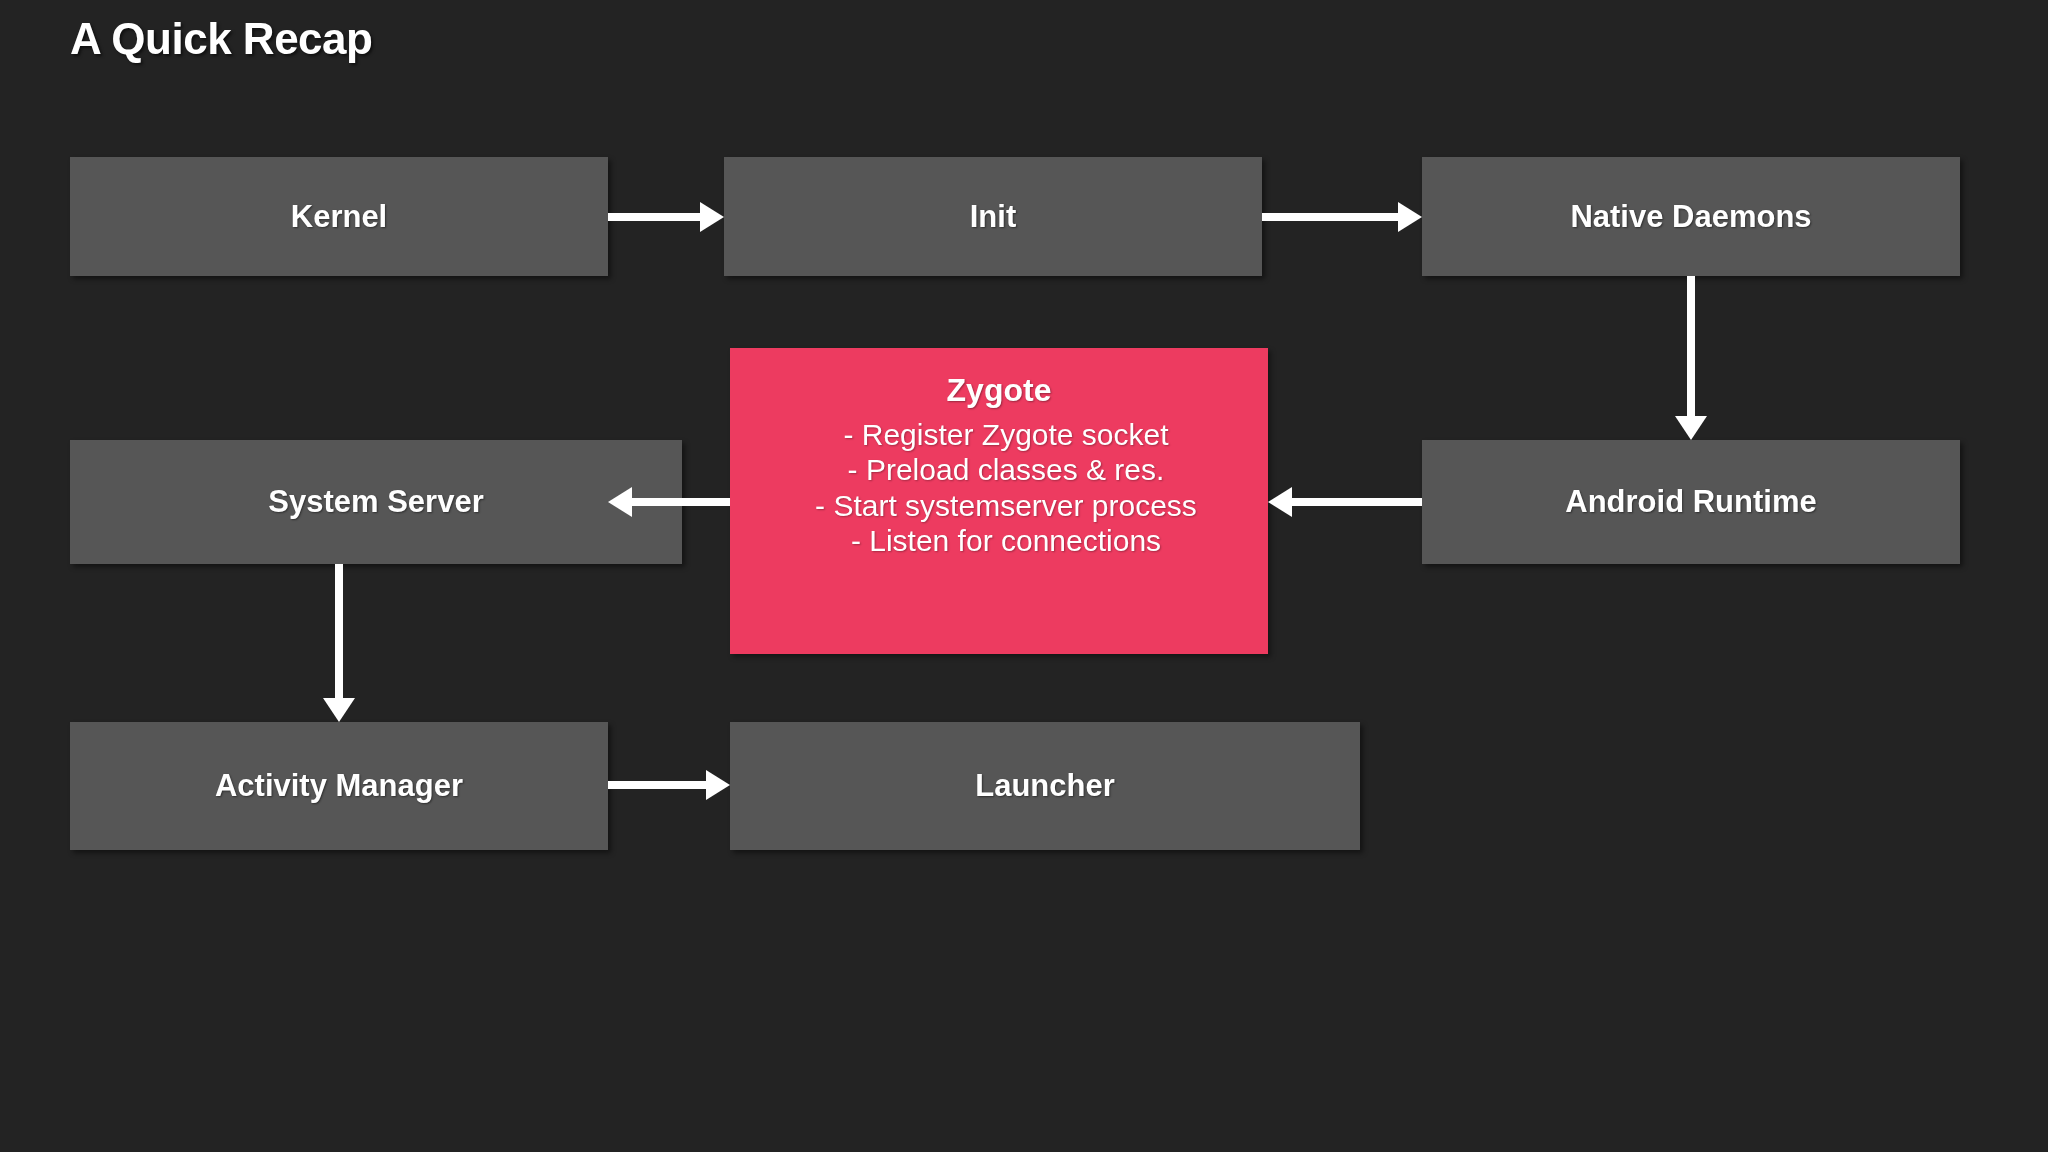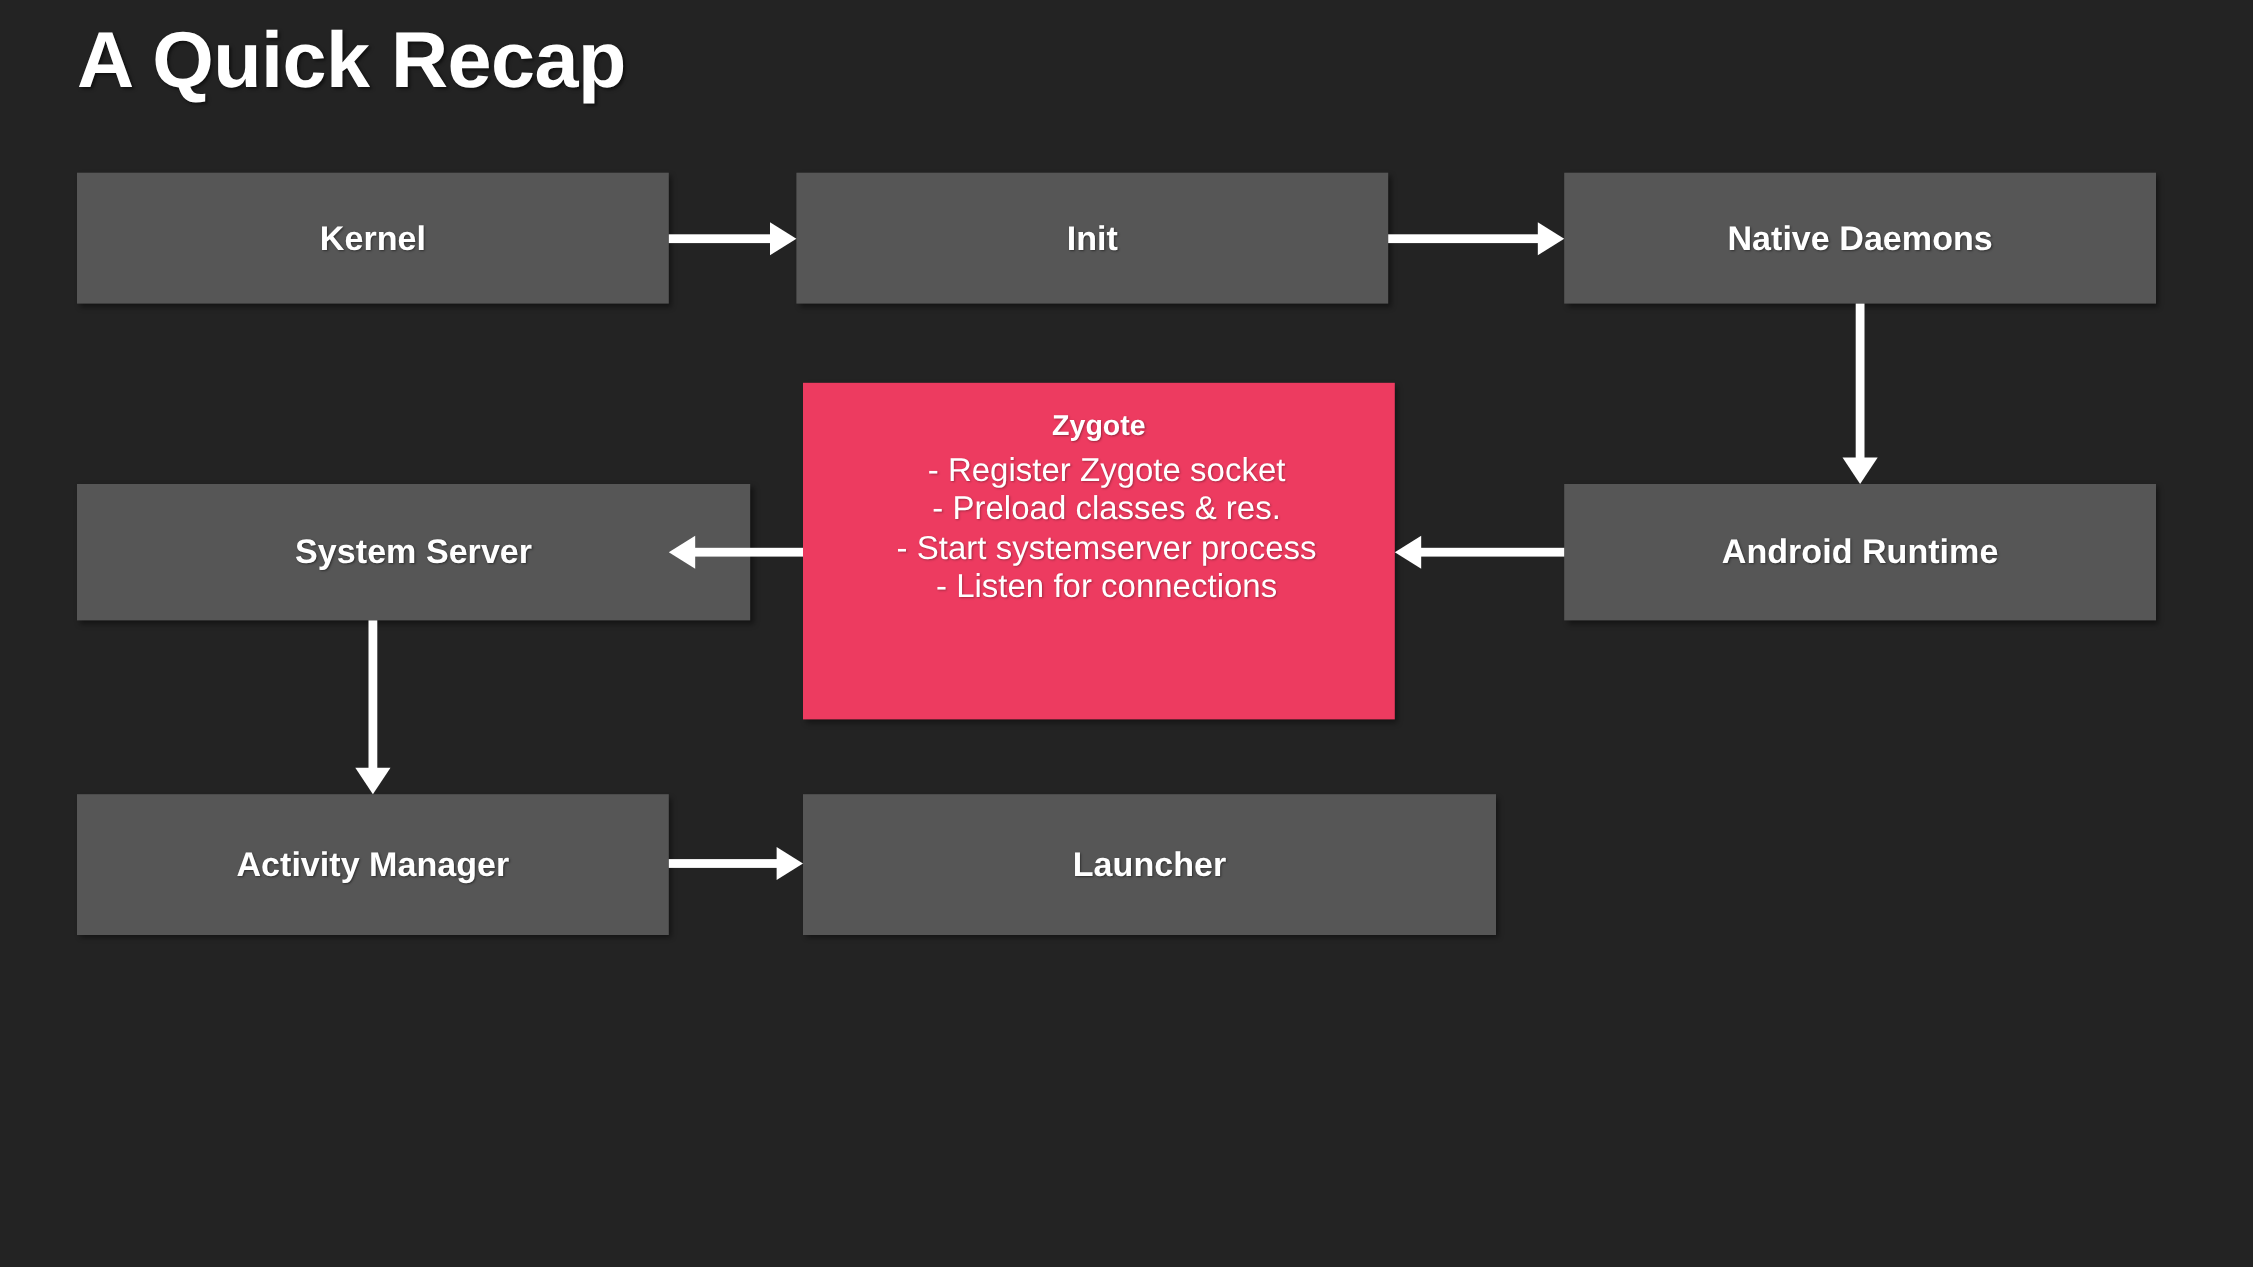--- a/index.html
+++ b/index.html
@@ -18,21 +18,21 @@
     width: 2048px;
     height: 1152px;
     background: #232323;
   }
 
   
   .slide-title {
     position: absolute;
     left: 70px;
     top: 14px;
-    font-size: 72px;
+    font-size: 44px;
     font-weight: bold;
     color: #ffffff;
     letter-spacing: -0.5px;
     white-space: nowrap;
     text-shadow: 2px 2px 3px rgba(0,0,0,0.55);
   }
 
   
   .node {
     position: absolute;
@@ -67,21 +67,21 @@
     left: 730px;
     top: 348px;
     width: 538px;
     height: 306px;
     background: #ED3B60;
     box-shadow: 3px 3px 5px rgba(0,0,0,0.40);
     box-sizing: border-box;
     padding-top: 24px;
   }
   .zygote-title {
-    font-size: 26px;
+    font-size: 32px;
     font-weight: bold;
     color: #ffffff;
     text-align: center;
     line-height: 1.15;
     text-shadow: 1px 1px 2px rgba(0,0,0,0.35);
   }
   .zygote-list {
     margin: 8px 0 0 0;
     padding: 0 0 0 14px;
     list-style: none;

